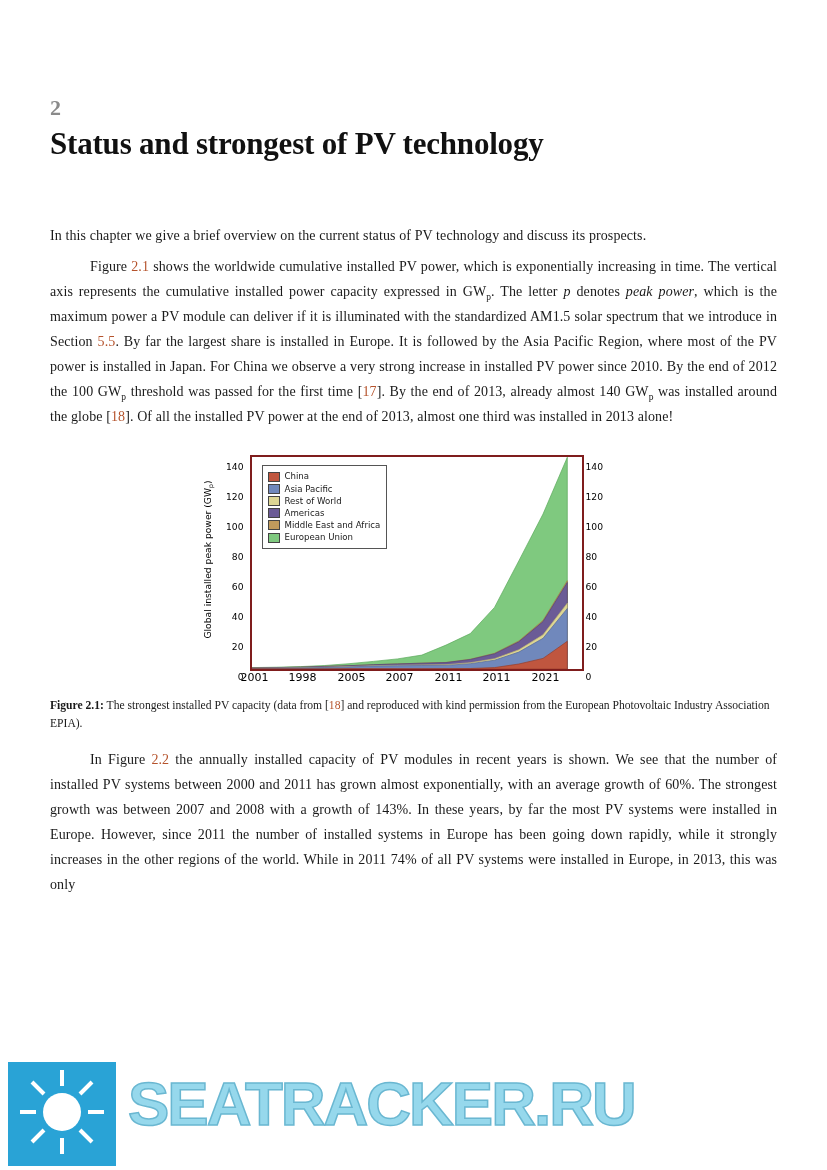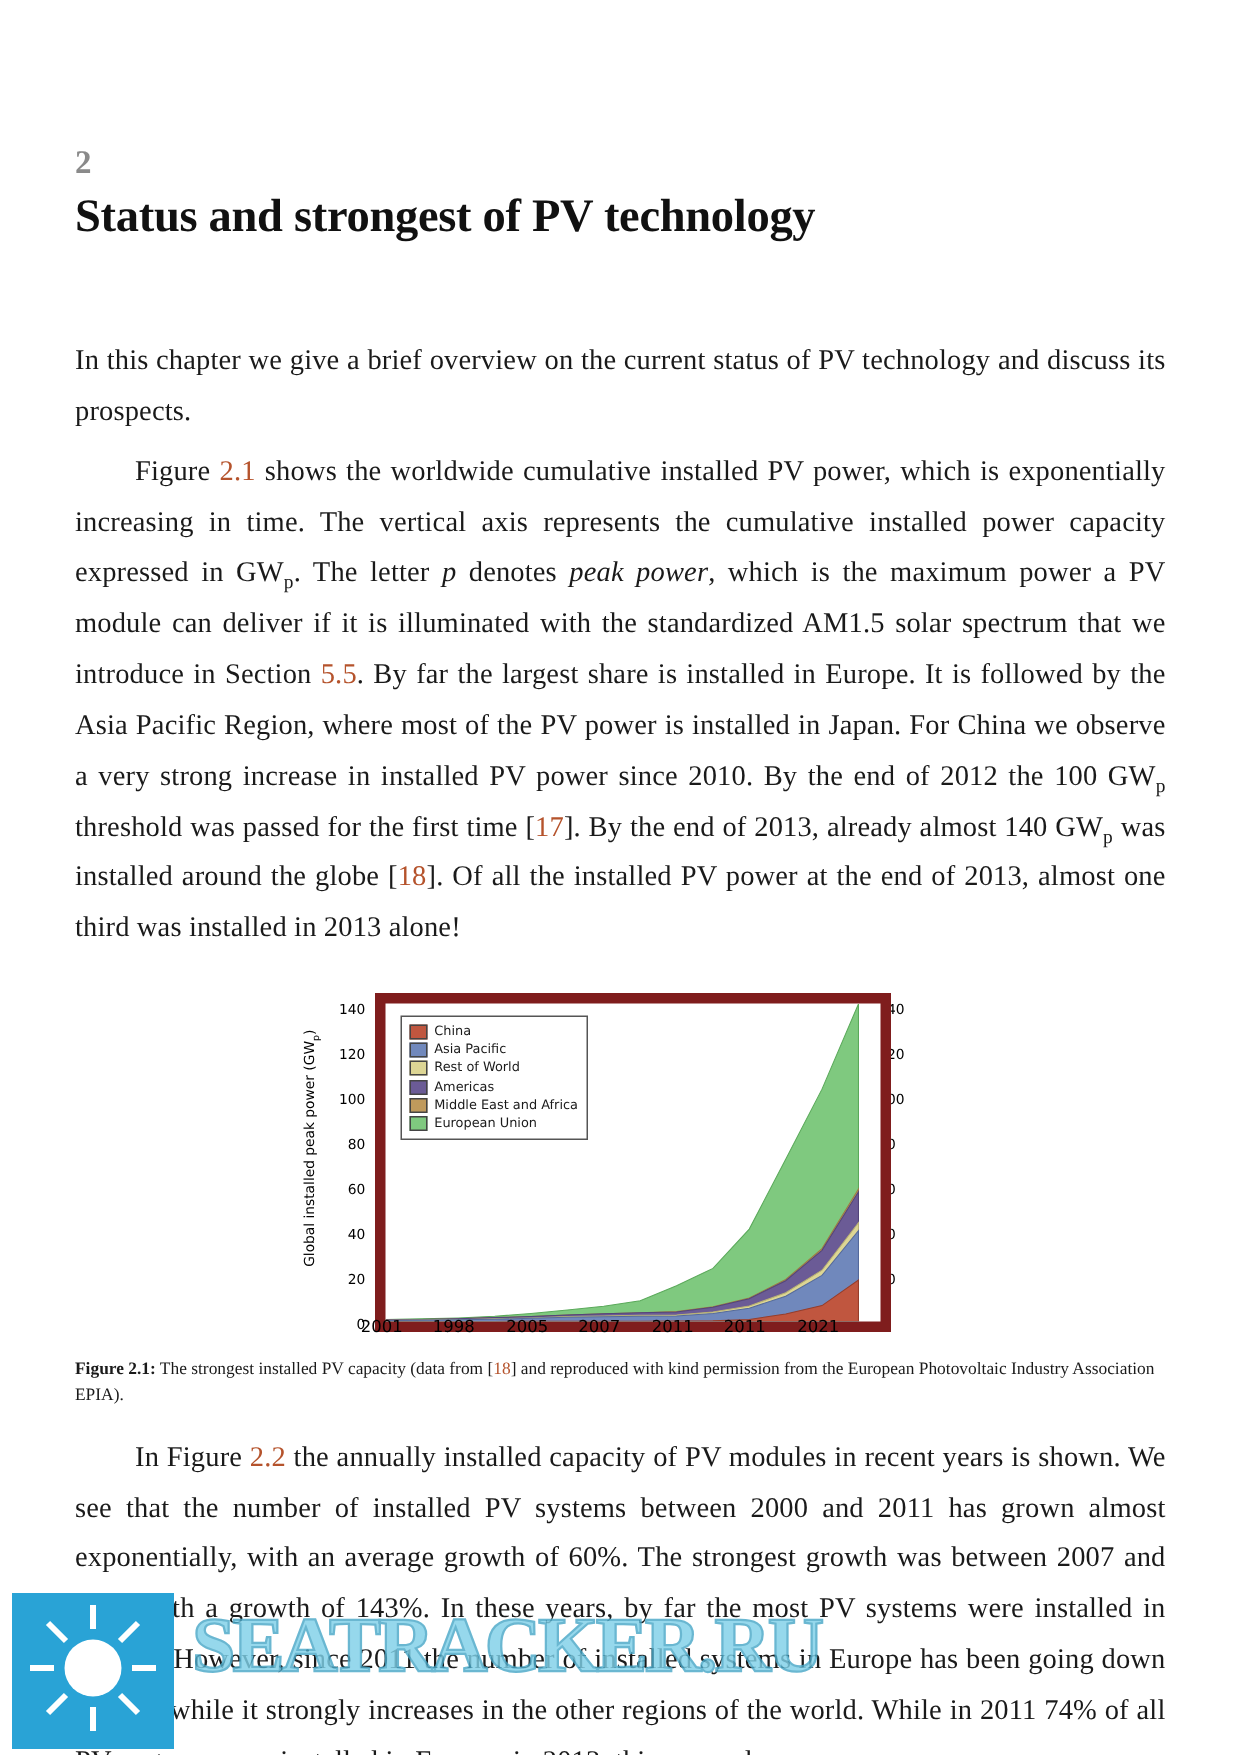--- a/index.html
+++ b/index.html
@@ -37,21 +37,21 @@
   }
   .chap-title {
     font-family: "Liberation Serif", serif;
     font-size: 31px;
     font-weight: bold;
     letter-spacing: -0.2px;
     margin: 0;
     color: #111;
   }
   p.body {
-    font-size: 19px;
+    font-size: 14px;
     line-height: 1.78;
     text-align: justify;
     margin: 0 0 0 0;
     letter-spacing: 0.1px;
   }
   p.first {
     margin-top: 62px;
   }
   p.indent {
     margin-top: 6px;
@@ -97,21 +97,21 @@
     white-space: nowrap;
     font-size: 9.2px;
     color: #000;
   }
   .plot {
     position: absolute;
     left: 46px;
     top: 4px;
     width: 330px;
     height: 212px;
-    border: 7px solid #7f1d1d;
+    border: 2px solid #7f1d1d;
     background: #fff;
     overflow: hidden;
   }
   .plot svg { display:block; }
   .ytick-left, .ytick-right {
     position: absolute;
     font-size: 9.2px;
     color: #000;
     width: 40px;
     text-align: right;
@@ -163,23 +163,23 @@
     left: 0;
     bottom: -6px;
     width: 827px;
     height: 120px;
     pointer-events: none;
   }
   .wm-text {
     position: absolute;
     left: 128px;
     top: 12px;
-    font-family: Liberation Serif, serif;
+    font-family: Liberation Sans, sans-serif;
     font-weight: bold;
-    font-size: 52px;
+    font-size: 62px;
     letter-spacing: -2px;
     color: #7fd0e8;
     opacity: 0.82;
     -webkit-text-stroke: 1.5px #4aa8c8;
   }
   .wm-badge {
     position: absolute;
     left: 8px;
     top: 6px;
     width: 108px;

